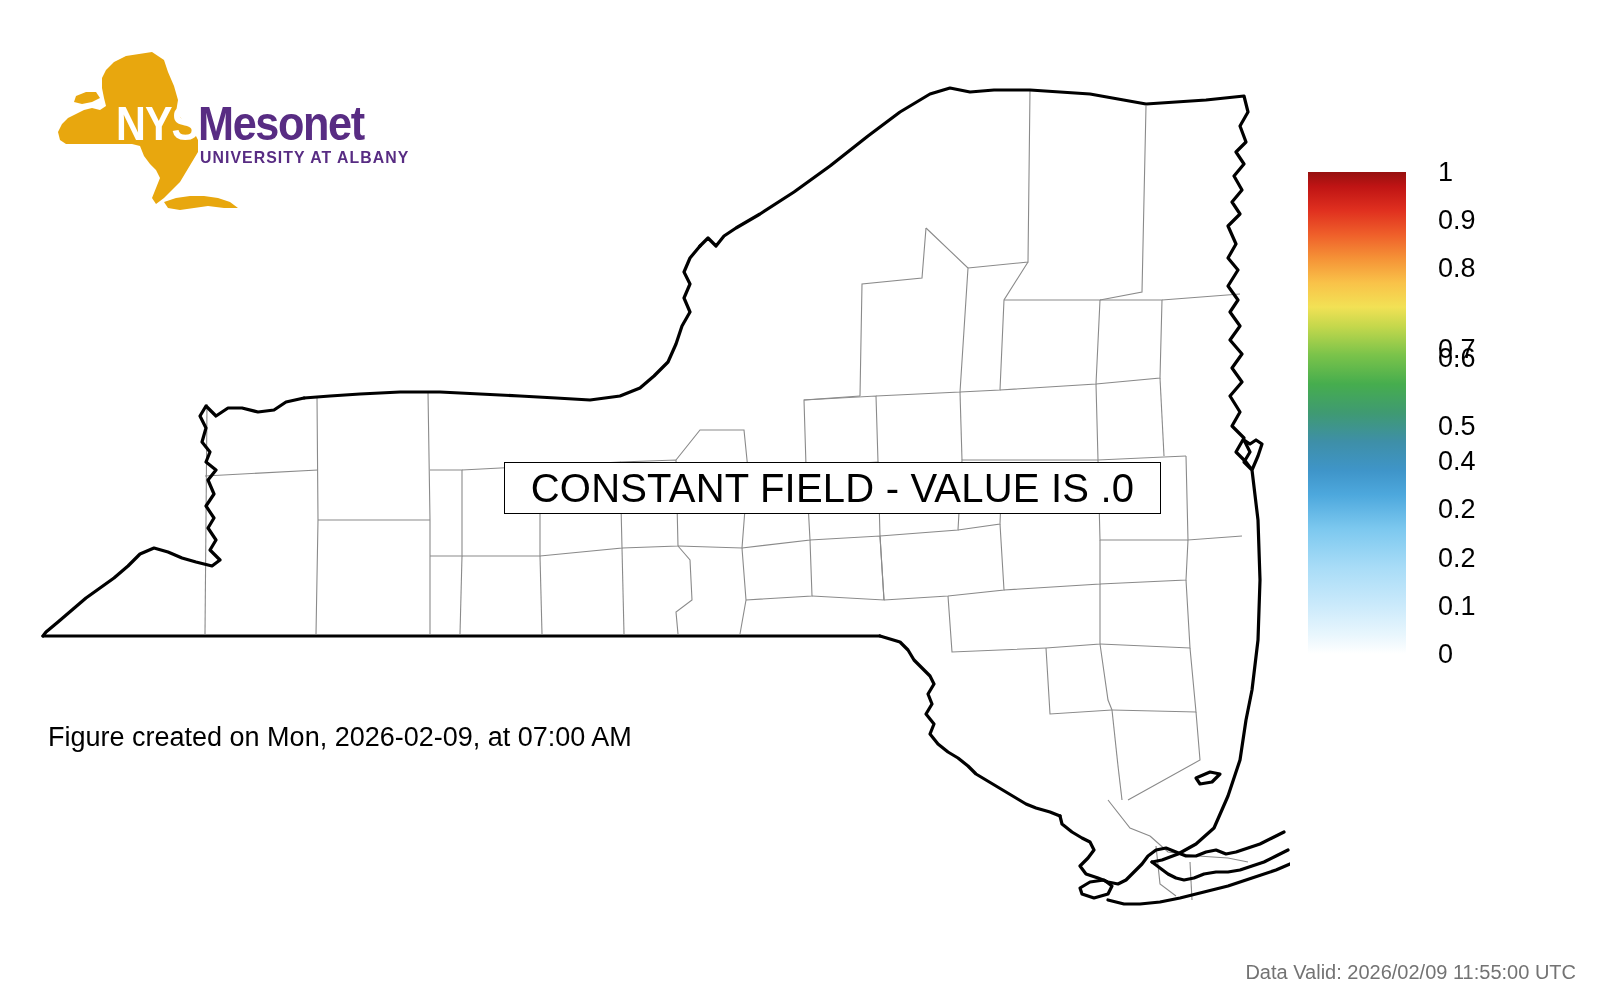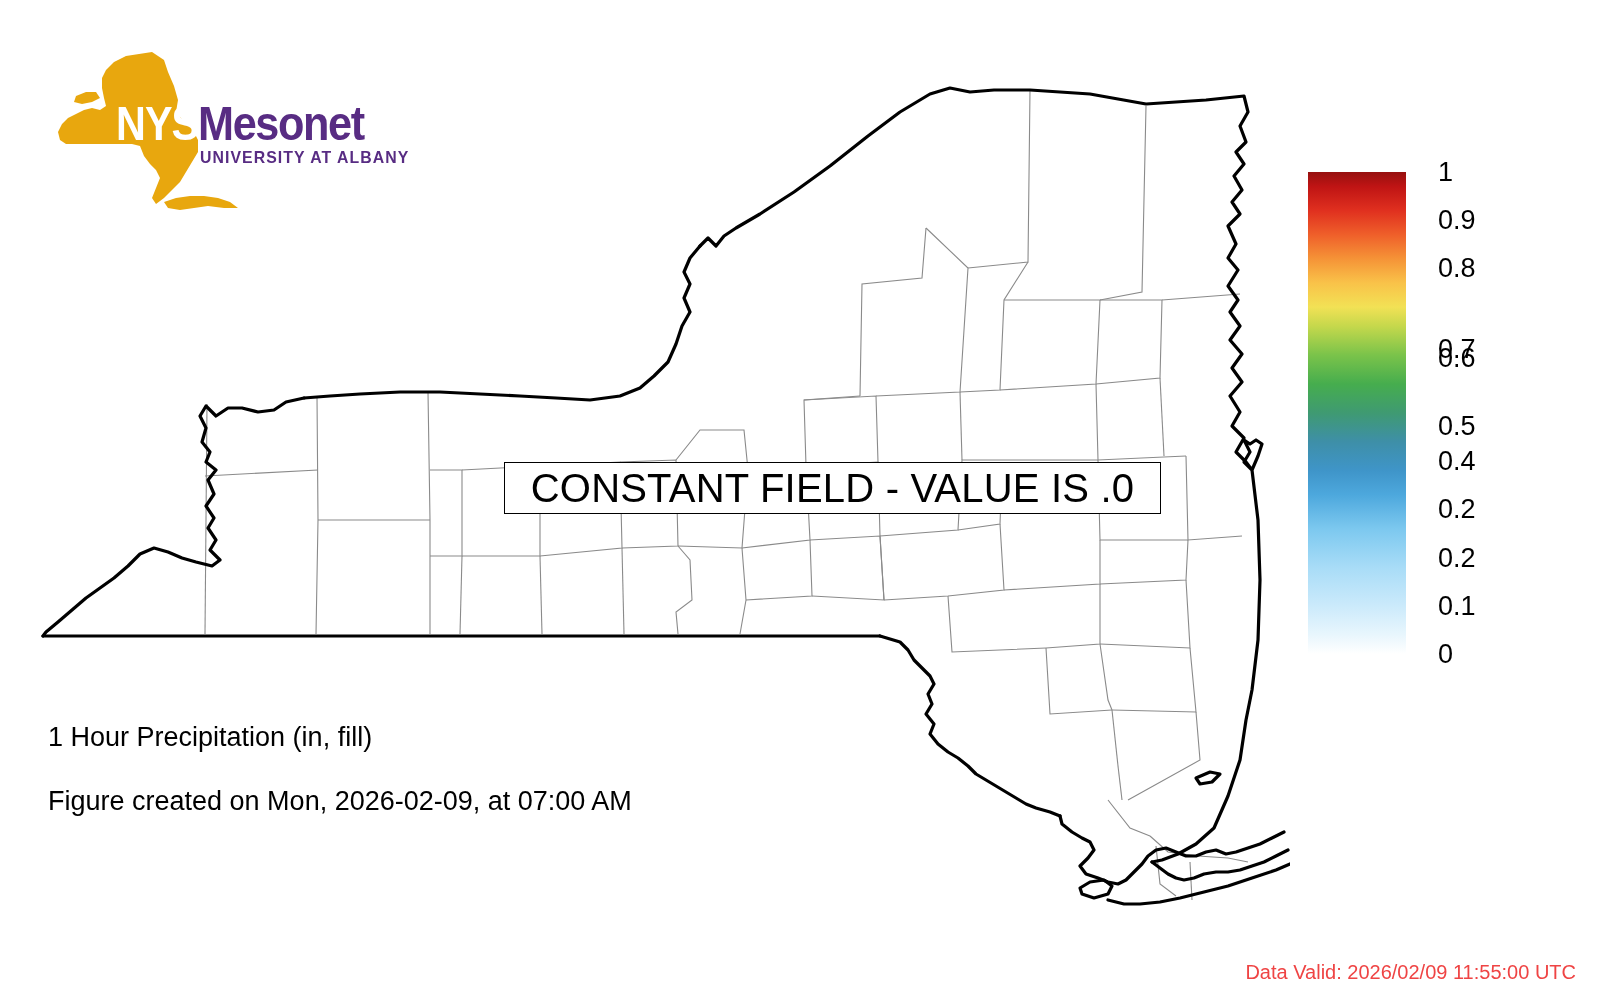--- a/index.html
+++ b/index.html
@@ -156,21 +156,21 @@
     white-space: nowrap;
   }
 
   
   #data-valid-footer {
     position: absolute;
     right: 24px;
     bottom: 16px;
     font-size: 20px;
     font-family: "Liberation Sans", sans-serif;
-    color: #ef4444;
+    color: #737373;
     white-space: nowrap;
     text-align: right;
   }
 </style>
 </head>
 <body>
 
 <div id="map-panel">
   <svg id="map-svg" width="1290" height="960" viewBox="0 0 1290 960" xmlns="http://www.w3.org/2000/svg">
     <g fill="none" stroke="#8a8a8a" stroke-width="1.1">
@@ -324,17 +324,16 @@
       <div class="cb-tick" style="top: 254px;">0.5</div>
       <div class="cb-tick" style="top: 289.2px;">0.4</div>
       <div class="cb-tick" style="top: 337.4px;">0.2</div>
       <div class="cb-tick" style="top: 385.6px;">0.2</div>
       <div class="cb-tick" style="top: 433.8px;">0.1</div>
       <div class="cb-tick" style="top: 482px;">0</div>
     </div>
 </div>
 
 <div id="caption-block">
-  <div class="caption-line">1 Hour Precipitation (in, fill)</div>
   <div class="caption-line">Figure created on Mon, 2026-02-09, at 07:00 AM</div>
 </div>
 
 <div id="data-valid-footer">Data Valid: 2026/02/09 11:55:00 UTC</div>
 
 </body></html>

